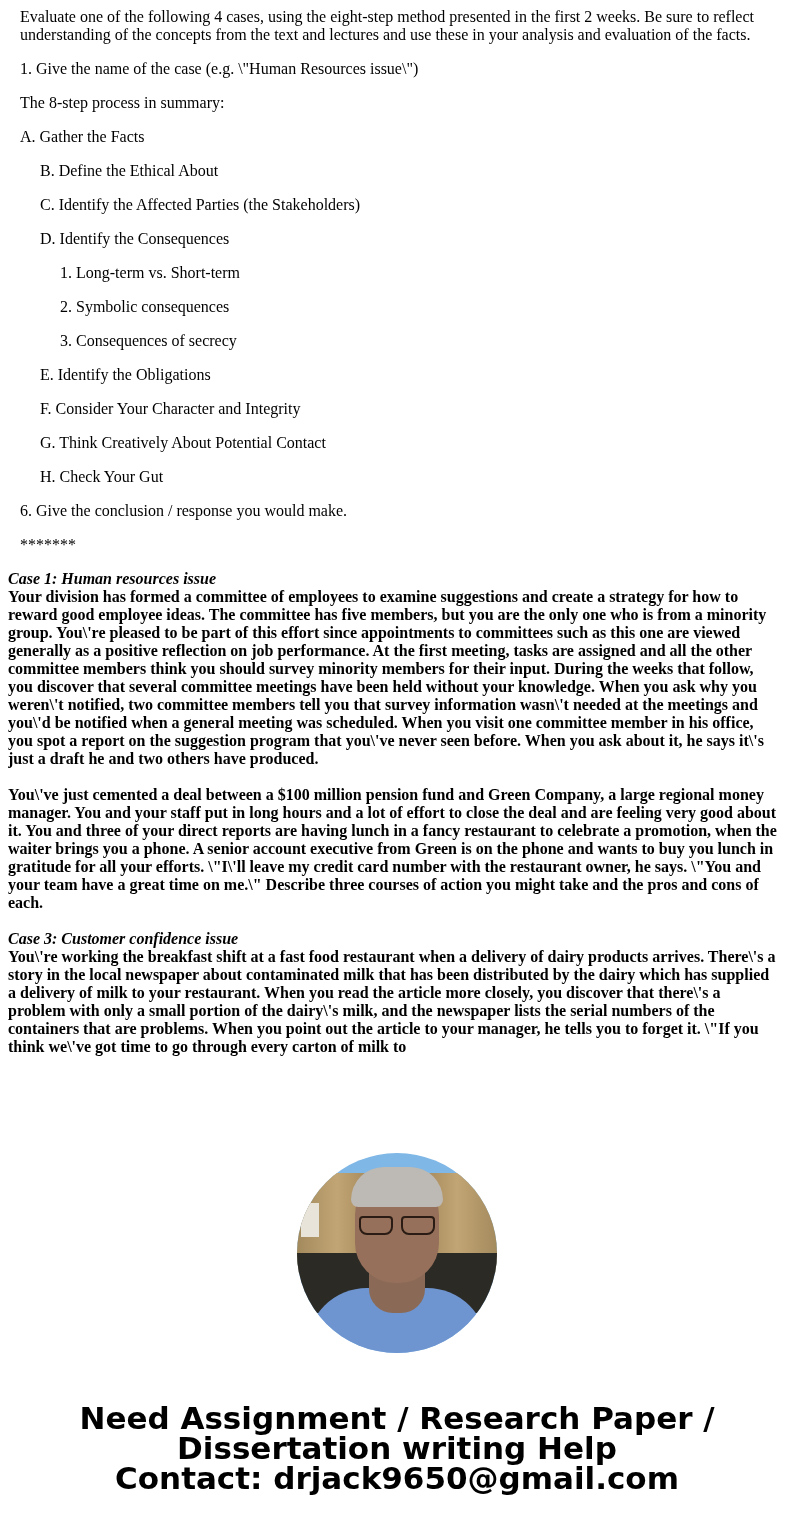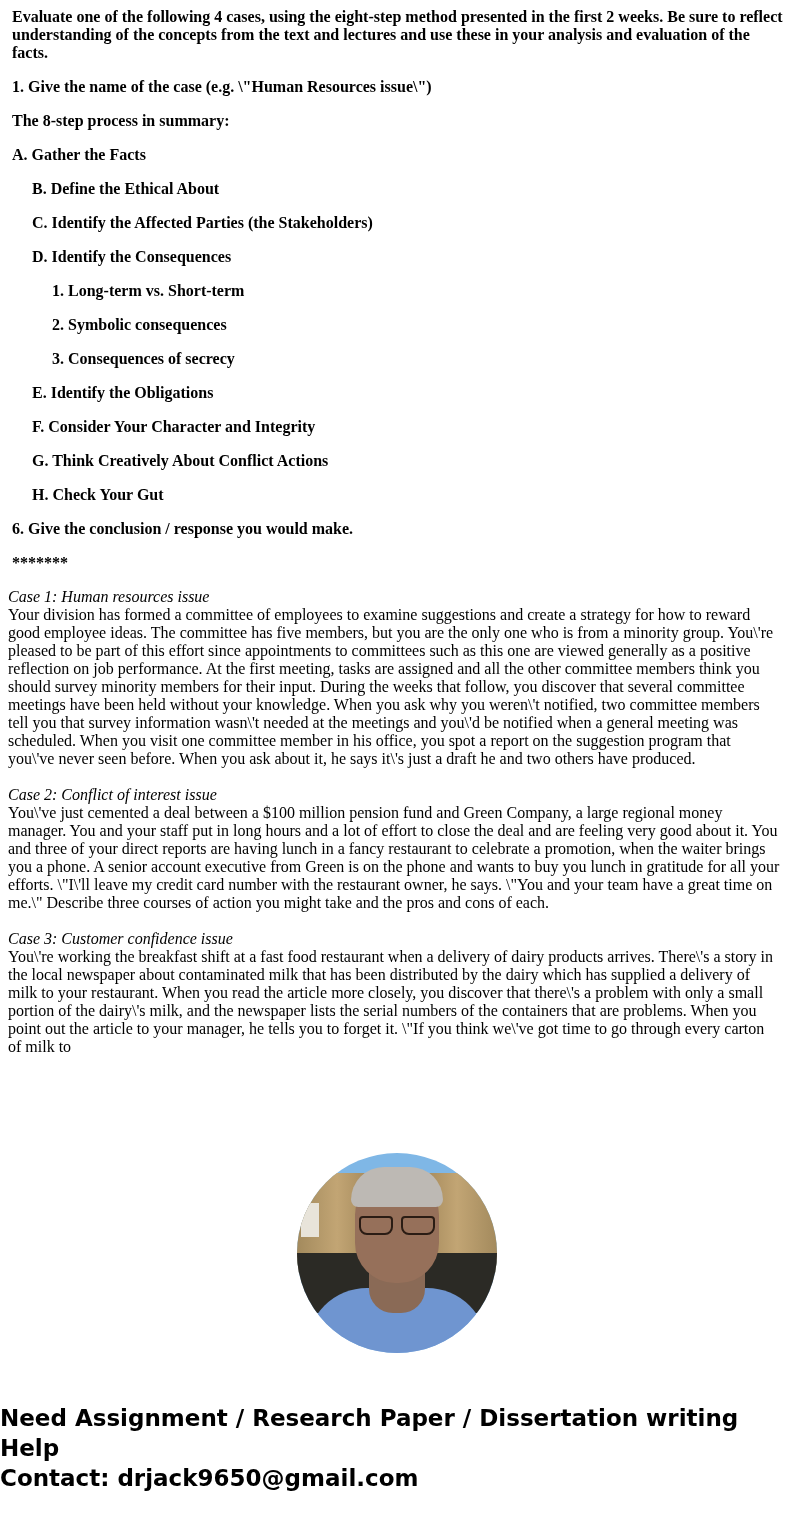--- a/index.html
+++ b/index.html
@@ -14,28 +14,27 @@
     }
     .content {
       position: absolute;
       left: 8px;
       top: 8px;
       width: 780px;
       height: 1114px;
       overflow: hidden;
     }
     .content p {
-      margin: 0 0 16px 4px;
-      font-weight: bold;
+      margin: 0 0 16px 12px;
     }
     .step-l0 { padding-left: 0; }
     .step-l1 { padding-left: 20px; }
     .step-l2 { padding-left: 40px; }
     .case-title { font-style: italic; display: block; }
-    .case-block { margin: 0 8px 18px 0; }
+    .case-block { margin: 0 8px 18px 0; font-weight: bold; }
     .case-body { display: block; }
     .avatar-wrap {
       position: absolute;
       left: 297px;
       top: 1153px;
       width: 200px;
       height: 200px;
       border-radius: 50%;
       overflow: hidden;
       background: #7fb7e6;
@@ -73,23 +72,24 @@
       position: absolute; top: 0; width: 30px; height: 15px;
       border: 2px solid #2a1c14; border-radius: 4px 4px 8px 8px;
     }
     .avatar-glasses .lens.l { left: 0; }
     .avatar-glasses .lens.r { right: 0; }
     .footer {
       position: absolute;
       left: 0;
       top: 1403px;
       width: 794px;
+      text-align: center;
       font-family: "DejaVu Sans", sans-serif;
       font-weight: bold;
-      font-size: 23px;
+      font-size: 31px;
       line-height: 30px;
       color: #000;
     }
     .footer span { display: block; }
   </style>
 </head>
 <body>
 
 <div class="content">
   <p>Evaluate one of the following 4 cases, using the eight-step method presented in the first 2 weeks. Be sure to reflect understanding of the concepts from the text and lectures and use these in your analysis and evaluation of the facts.</p>
@@ -98,32 +98,31 @@
 
   <p class="step-l0">A. Gather the Facts</p>
   <p class="step-l1">B. Define the Ethical About</p>
   <p class="step-l1">C. Identify the Affected Parties (the Stakeholders)</p>
   <p class="step-l1">D. Identify the Consequences</p>
   <p class="step-l2">1. Long-term vs. Short-term</p>
   <p class="step-l2">2. Symbolic consequences</p>
   <p class="step-l2">3. Consequences of secrecy</p>
   <p class="step-l1">E. Identify the Obligations</p>
   <p class="step-l1">F. Consider Your Character and Integrity</p>
-  <p class="step-l1">G. Think Creatively About Conflict Actions</p>
+  <p class="step-l1">G. Think Creatively About Potential Contact</p>
   <p class="step-l1">H. Check Your Gut</p>
 
   <p>6. Give the conclusion / response you would make.</p>
   <p>*******</p>
 
   <div class="case-block">
     <span class="case-title">Case 1: Human resources issue</span>
     <span class="case-body">Your division has formed a committee of employees to examine suggestions and create a strategy for how to reward good employee ideas. The committee has five members, but you are the only one who is from a minority group. You\'re pleased to be part of this effort since appointments to committees such as this one are viewed generally as a positive reflection on job performance. At the first meeting, tasks are assigned and all the other committee members think you should survey minority members for their input. During the weeks that follow, you discover that several committee meetings have been held without your knowledge. When you ask why you weren\'t notified, two committee members tell you that survey information wasn\'t needed at the meetings and you\'d be notified when a general meeting was scheduled. When you visit one committee member in his office, you spot a report on the suggestion program that you\'ve never seen before. When you ask about it, he says it\'s just a draft he and two others have produced.</span>
   </div>
   <div class="case-block">
-    <span class="case-title">Case 2: Conflict of interest issue</span>
     <span class="case-body">You\'ve just cemented a deal between a $100 million pension fund and Green Company, a large regional money manager. You and your staff put in long hours and a lot of effort to close the deal and are feeling very good about it. You and three of your direct reports are having lunch in a fancy restaurant to celebrate a promotion, when the waiter brings you a phone. A senior account executive from Green is on the phone and wants to buy you lunch in gratitude for all your efforts. \"I\'ll leave my credit card number with the restaurant owner, he says. \"You and your team have a great time on me.\" Describe three courses of action you might take and the pros and cons of each.</span>
   </div>
   <div class="case-block">
     <span class="case-title">Case 3: Customer confidence issue</span>
     <span class="case-body">You\'re working the breakfast shift at a fast food restaurant when a delivery of dairy products arrives. There\'s a story in the local newspaper about contaminated milk that has been distributed by the dairy which has supplied a delivery of milk to your restaurant. When you read the article more closely, you discover that there\'s a problem with only a small portion of the dairy\'s milk, and the newspaper lists the serial numbers of the containers that are problems. When you point out the article to your manager, he tells you to forget it. \"If you think we\'ve got time to go through every carton of milk to</span>
   </div>
 </div>
 
 <div class="avatar-wrap">
   <div class="avatar-bg-wall"></div>

